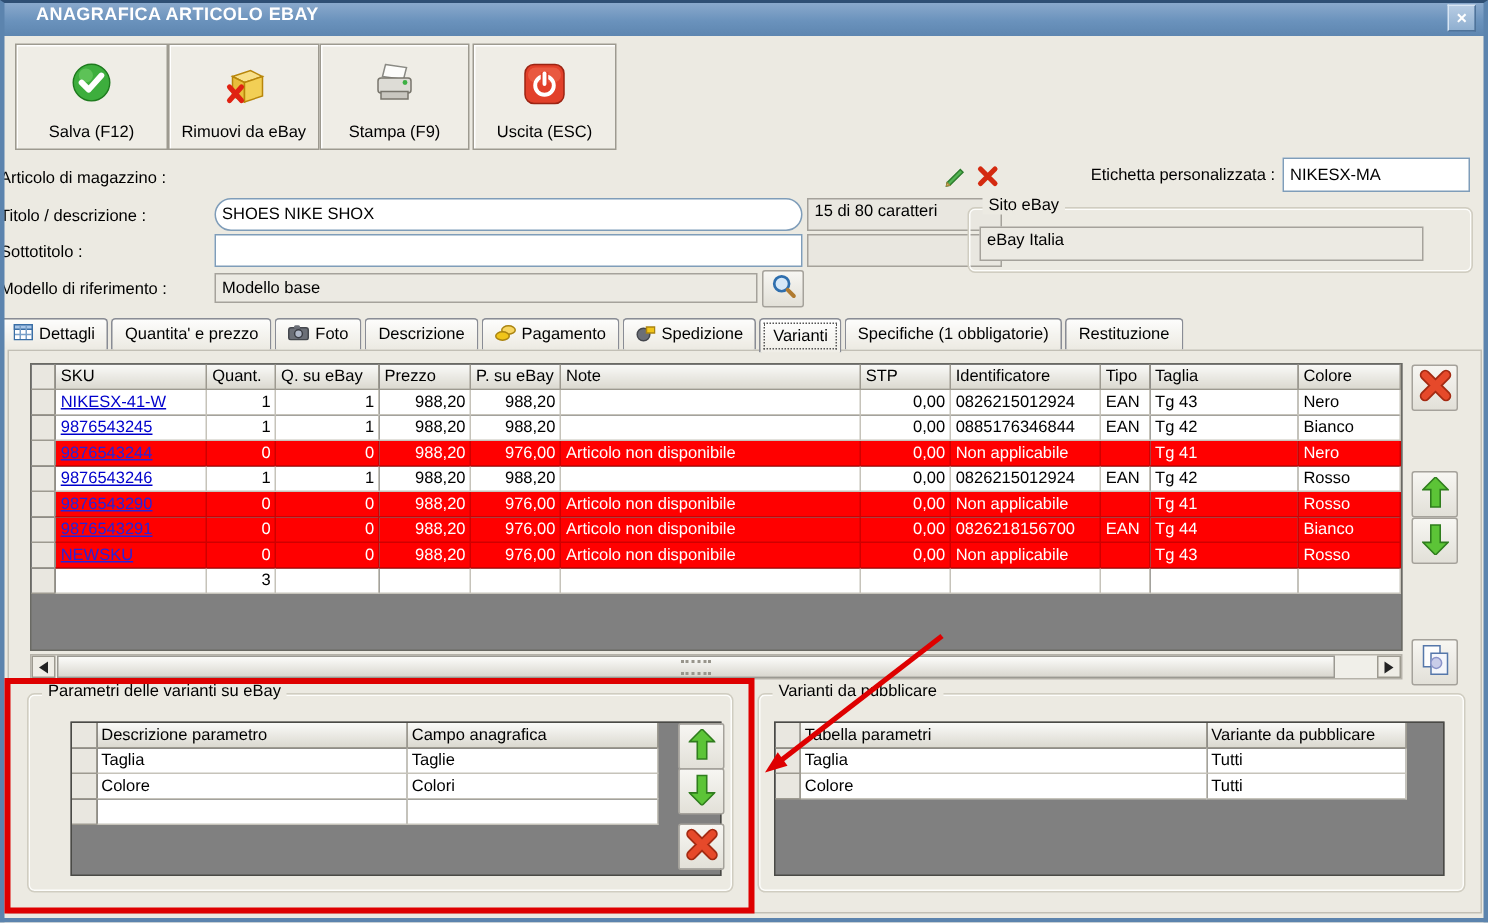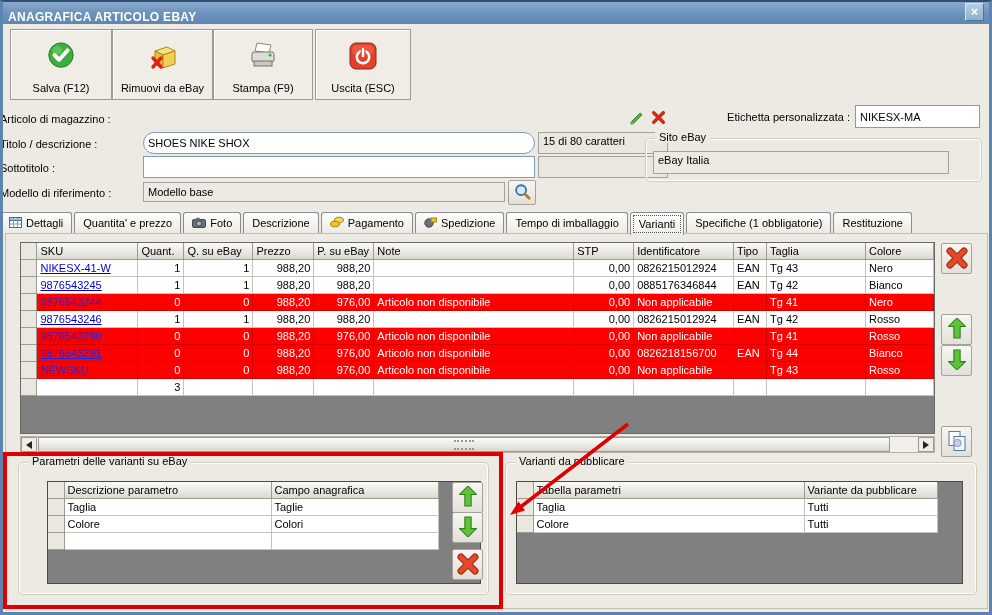--- a/index.html
+++ b/index.html
@@ -6,21 +6,21 @@
   body{width:992px;height:615px;position:relative;overflow:hidden;
        font-family:"Liberation Sans",sans-serif;font-size:11px;color:#000;background:#ECEAE2}
   #win{position:absolute;inset:0}
   .abs{position:absolute}
 
   
   .frame{position:absolute;inset:0;border:3px solid #5C84AE;border-top:2px solid #2F4F74;
          pointer-events:none;z-index:40}
   .titlebar{position:absolute;left:0;top:2px;right:0;height:22px;
             background:linear-gradient(#8AA9CC,#6A92BC 55%,#5E86B0);
-            display:flex;align-items:flex-end;padding:0 8px;z-index:5}
+            display:flex;align-items:flex-start;padding:0 24px;z-index:5}
   .titlebar .title{color:#fff;font-weight:bold;font-size:12px;letter-spacing:.3px}
   .closebtn{position:absolute;right:8px;top:3px;width:17px;height:16px;
             background:linear-gradient(#B7CCE3,#8FAFD0);border:1px solid #D9E6F4;
             border-right-color:#4F7399;border-bottom-color:#4F7399;
             display:flex;align-items:center;justify-content:center;cursor:default}
   .closebtn .x{color:#fff;font-weight:bold;font-size:12px;line-height:1}
 
   
   .tbtn{position:absolute;top:29px;height:64px;background:#EFEDE6;border:1px solid #9D9A90;
         box-shadow:inset 1px 1px 0 #fff;display:flex;flex-direction:column;align-items:center;
@@ -213,23 +213,20 @@
           </svg></span>
       <span>Pagamento</span>
     </div>
     <div class="tab">
       <span><svg width="13" height="12" viewBox="0 0 13 12">
             <circle cx="5" cy="7" r="4.2" fill="#6B6F77" stroke="#44474D"></circle>
             <rect x="7" y="2" width="5.5" height="4" fill="#F0C419" stroke="#AA8410"></rect>
           </svg></span>
       <span>Spedizione</span>
     </div>
-    <div class="tab">
-        <span>Tempo di imballaggio</span>
-      </div>
     <div class="tab active">
         <span>Varianti</span>
       </div>
     <div class="tab">
         <span>Specifiche (1 obbligatorie)</span>
       </div>
     <div class="tab">
         <span>Restituzione</span>
       </div>
   </div>

